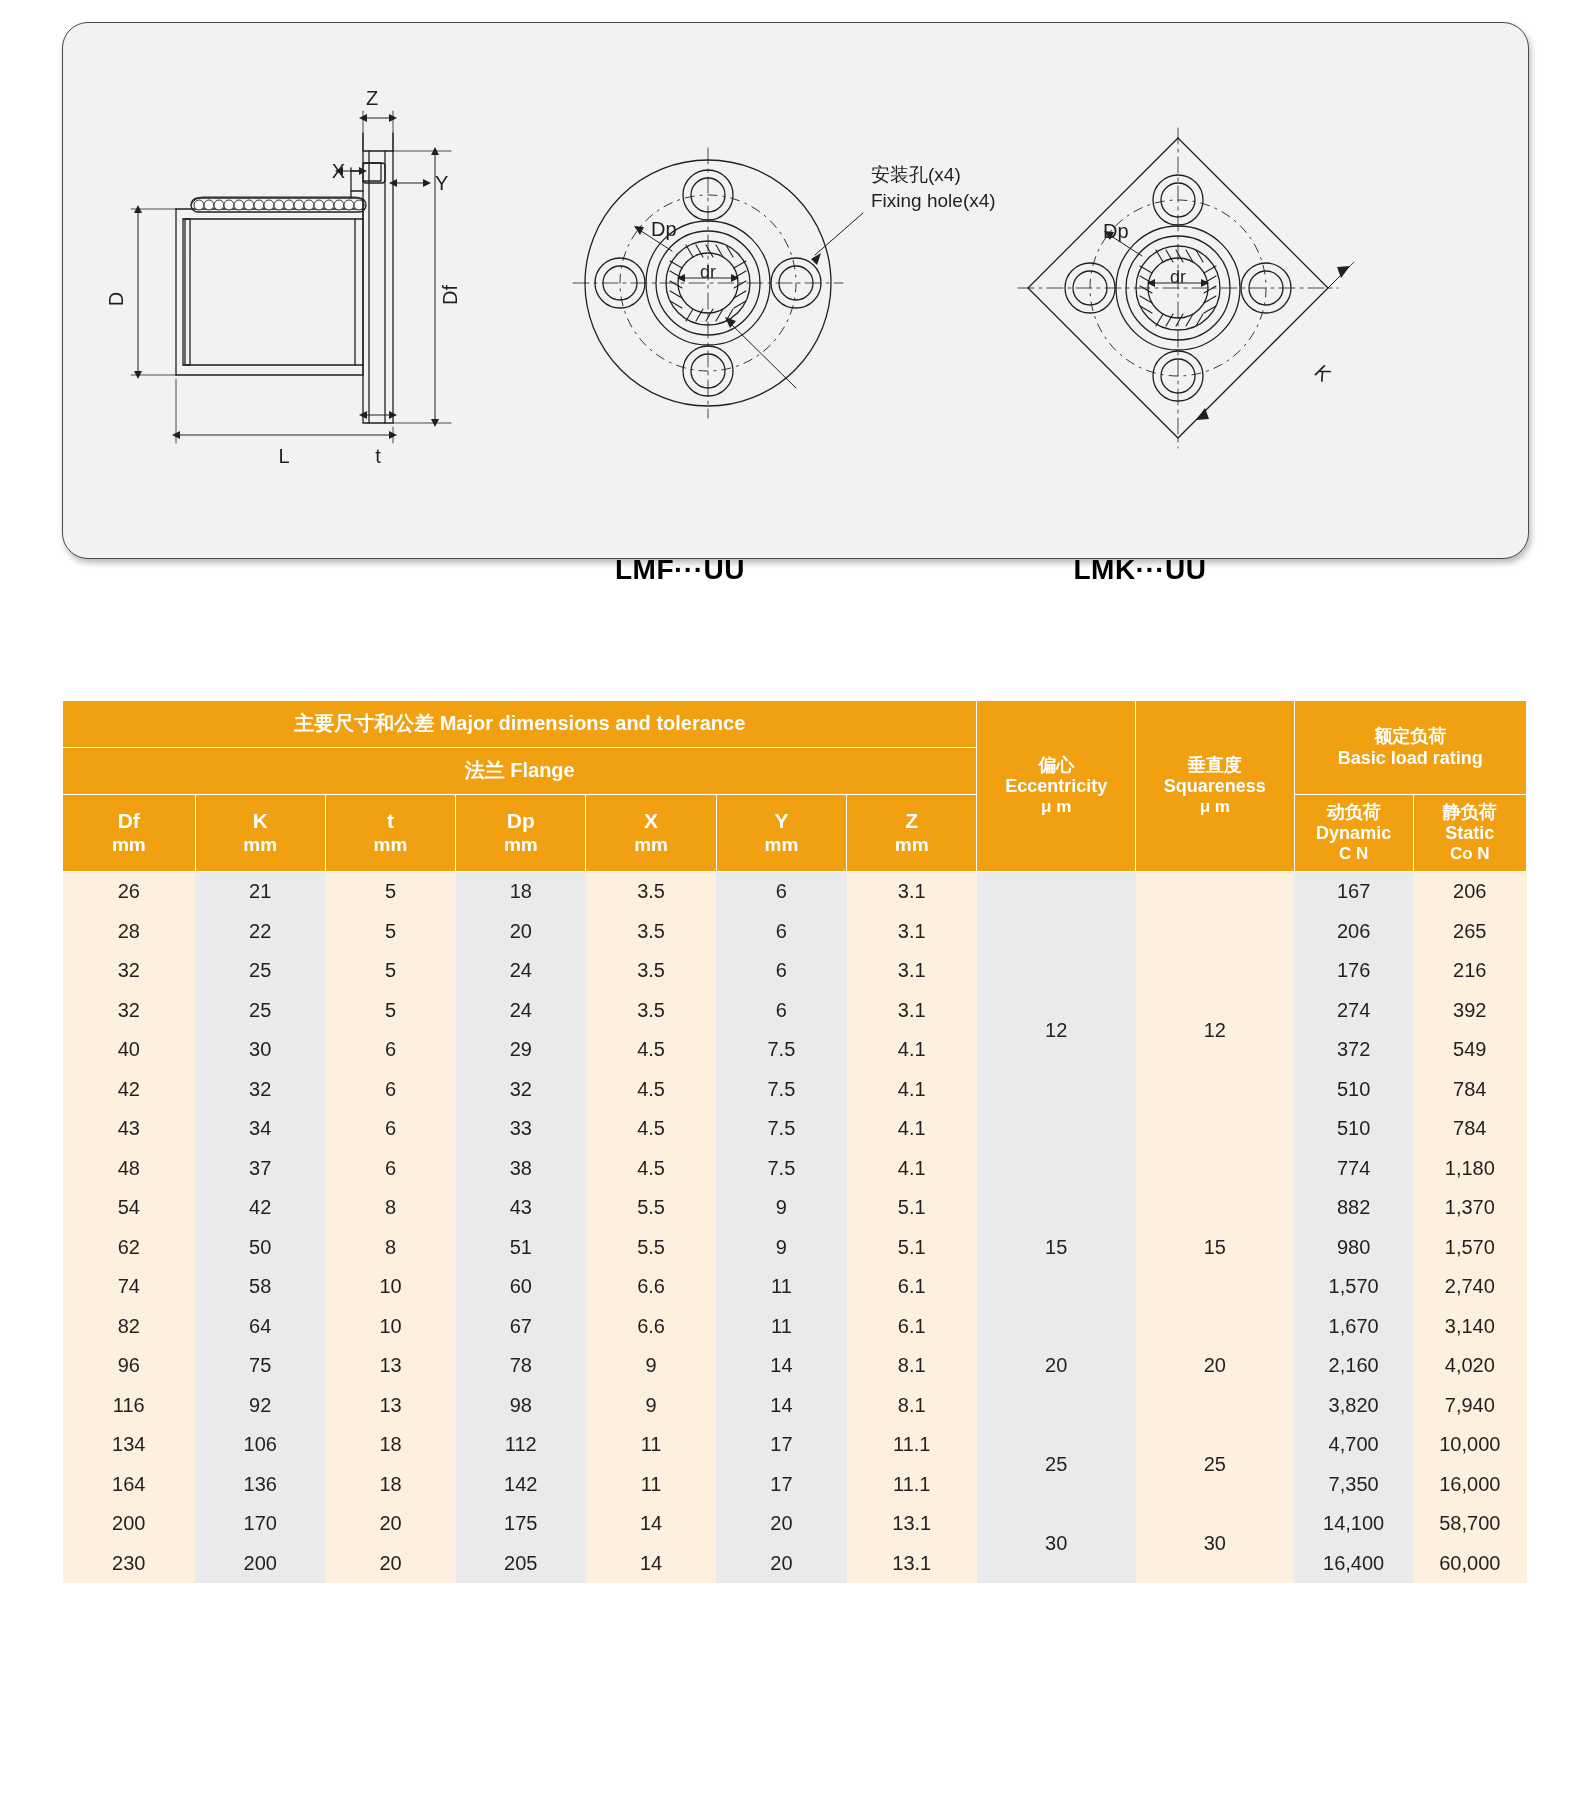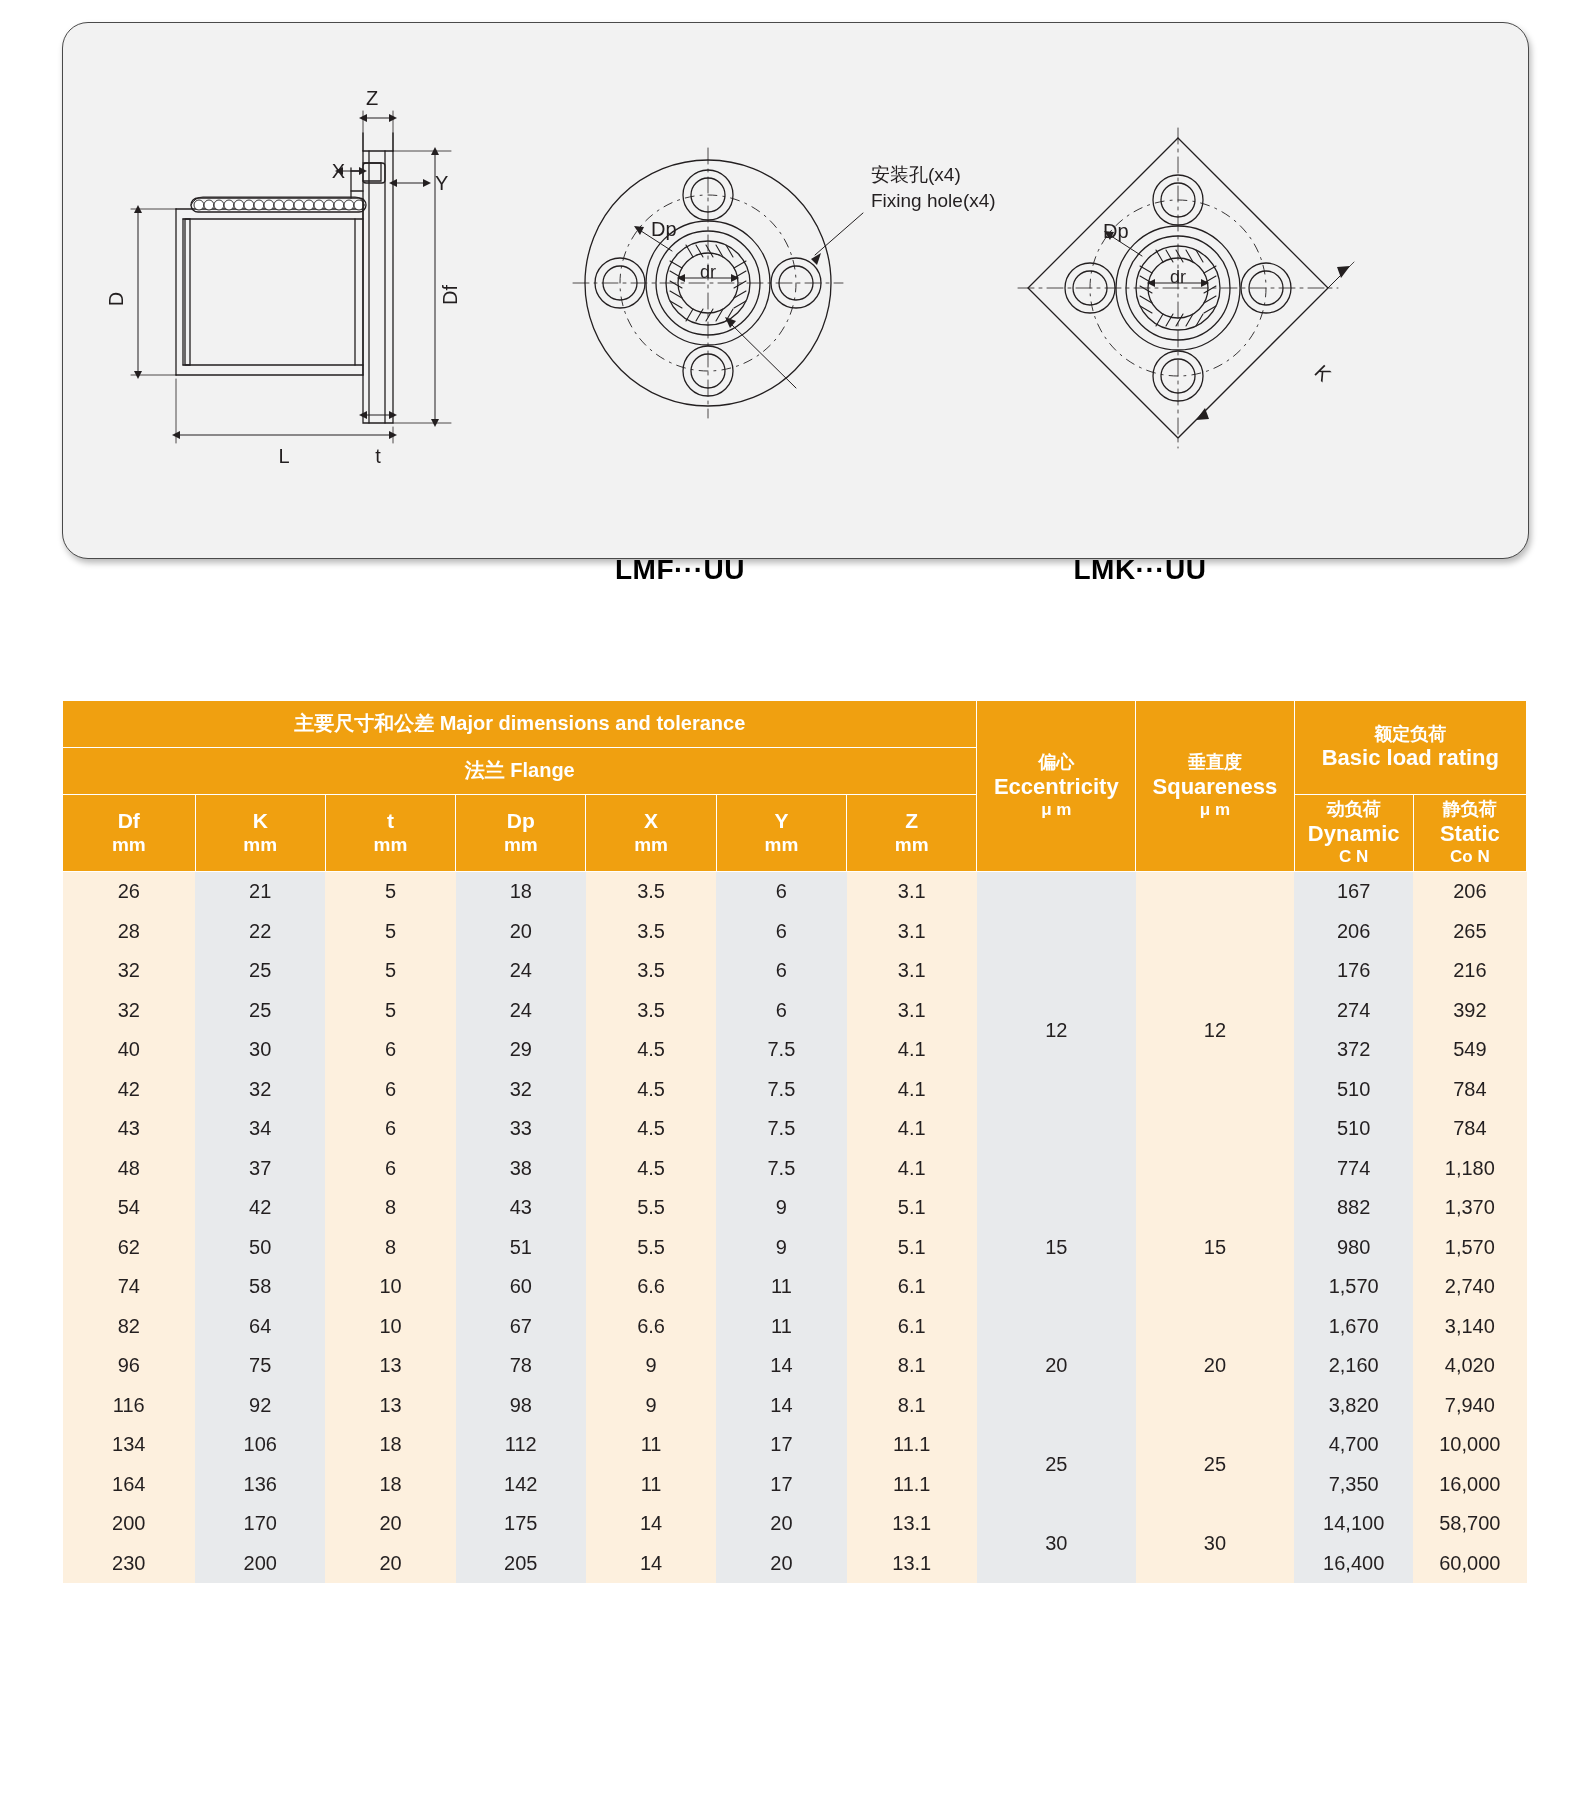--- a/index.html
+++ b/index.html
@@ -35,21 +35,21 @@
   }
   table.spec th{
     background:#f0a010;color:#ffffff;font-weight:bold;
     border:1px solid #ffffff;
     line-height:1.18;
     padding:2px 2px;
   }
   table.spec th.grp{font-size:20px;height:42px;}
   table.spec th.col{font-size:19px;height:72px;vertical-align:middle;}
   table.spec th .cn{font-size:18px;display:block;font-weight:bold;}
-  table.spec th .en{font-size:22px;display:block;font-weight:bold;}
+  table.spec th .en{font-size:18px;display:block;font-weight:bold;}
   table.spec th .un{font-size:17px;display:block;font-weight:bold;}
   table.spec th .sym{font-size:21px;display:block;font-weight:bold;}
   table.spec th .symu{font-size:19px;display:block;font-weight:bold;}
 
   table.spec td{
     text-align:center;font-size:20px;height:37.5px;
     border:none;color:#231f20;
   }
   .zA{background:#fdf0de;}
   .zB{background:#e8eaec;}

